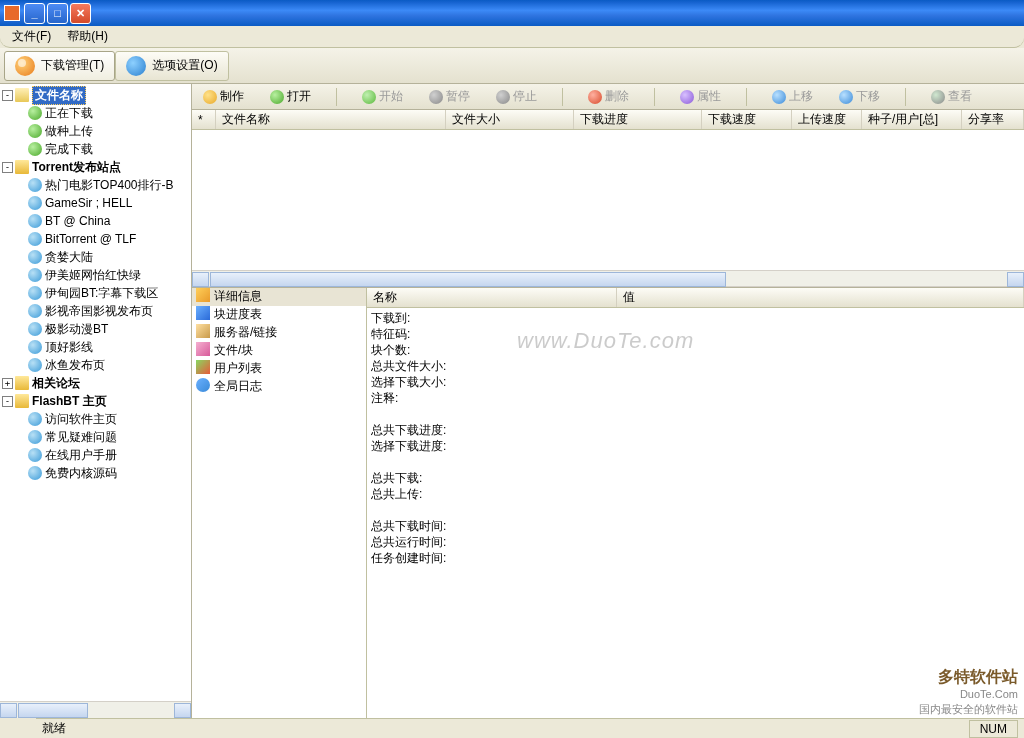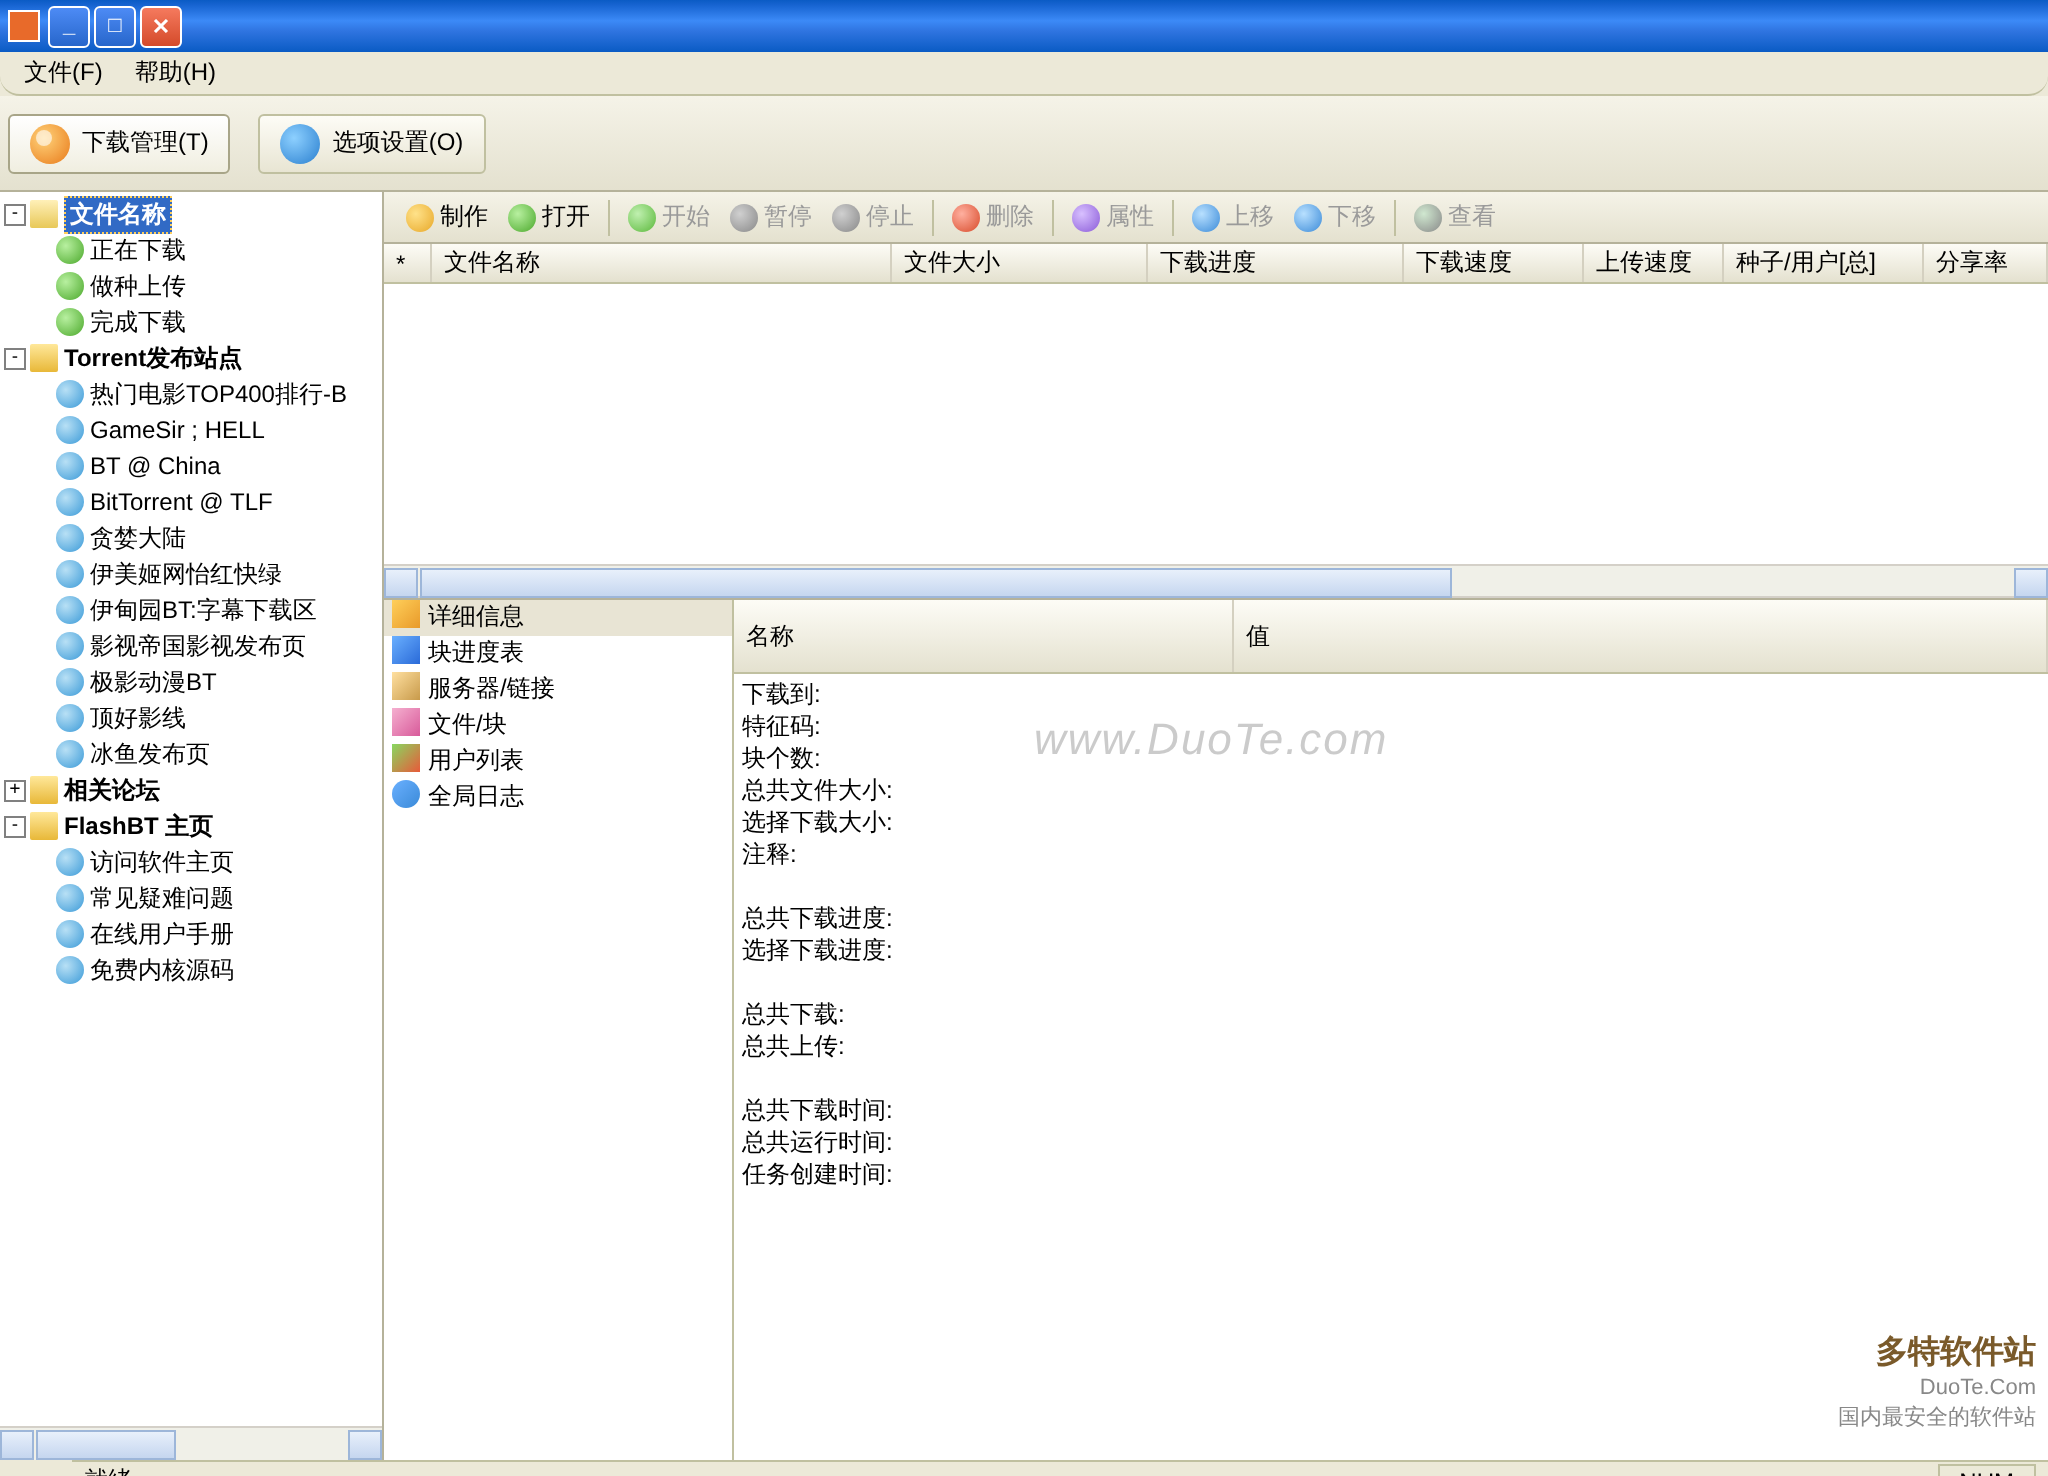--- a/index.html
+++ b/index.html
@@ -12,21 +12,21 @@
 .win-btns { display: flex; gap: 2px; }
 .win-btn { width: 21px; height: 21px; border: 1px solid #fff; border-radius: 3px; display: flex; align-items: center; justify-content: center; font-family: Arial; font-weight: bold; font-size: 11px; color: #fff; }
 .win-btn.min, .win-btn.max { background: linear-gradient(to bottom, #4d8bf5, #2766cb); }
 .win-btn.close { background: linear-gradient(to bottom, #f57a5e, #d44a2a); }
 
 
 .menubar { height: 22px; background: #ece9d8; border-bottom: 1px solid #c0c0a0; display: flex; align-items: center; padding: 0 4px; border-radius: 10px; }
 .menu-item { padding: 2px 8px; cursor: default; }
 
 
-.main-toolbar { height: 48px; background: linear-gradient(to bottom, #f5f3e8, #e4e1cf); border-bottom: 1px solid #b5b29a; display: flex; align-items: center; padding: 2px 4px; gap: 14px; }
+.main-toolbar { height: 36px; background: linear-gradient(to bottom, #f5f3e8, #e4e1cf); border-bottom: 1px solid #b5b29a; display: flex; align-items: center; padding: 2px 4px; gap: 0; }
 .tab-btn { height: 30px; padding: 0 10px; display: flex; align-items: center; gap: 6px; border: 1px solid #c0c0a0; background: linear-gradient(to bottom, #fdfcf6, #e8e5d3); border-radius: 3px; }
 .tab-btn.active { background: linear-gradient(to bottom, #fff, #f0eee0); border-color: #a8a588; }
 .tab-icon { width: 20px; height: 20px; border-radius: 10px; }
 .tab-icon.globe { background: radial-gradient(circle at 35% 35%, #ffd27a, #e87a1a); position: relative; }
 .tab-icon.globe::after { content:""; position:absolute; width:8px; height:8px; border-radius:4px; background: rgba(255,255,255,.6); top:3px; left:3px; }
 .tab-icon.gear { background: radial-gradient(circle at 35% 35%, #8dd0ff, #2a7fcf); }
 
 
 .app-body { display: flex; height: calc(738px - 26px - 22px - 36px - 20px); }
 
@@ -46,21 +46,21 @@
 .tree-label.selected { background: #316ac5; color: #fff; padding: 0 2px; border: 1px dotted #ffcf5b; }
 .tree-hscroll { height: 17px; background: #f0f0e8; border-top: 1px solid #d4d0c8; position: relative; }
 .tree-hscroll::before, .tree-hscroll::after { content:""; position:absolute; width:17px; height:15px; top:1px; background:linear-gradient(to bottom,#e8f0fb,#c5d6ef); border:1px solid #9db6d9; box-sizing:border-box;}
 .tree-hscroll::before{left:0;} .tree-hscroll::after{right:0;}
 .tree-hscroll .thumb{position:absolute; left:18px; top:1px; width:70px; height:15px; background:linear-gradient(to bottom,#e8f0fb,#c5d6ef); border:1px solid #9db6d9; box-sizing:border-box;}
 
 
 .right-pane { flex: 1; display: flex; flex-direction: column; background: #fff; }
 
 
-.action-toolbar { height: 26px; background: linear-gradient(to bottom, #f5f3e8, #e4e1cf); border-bottom: 1px solid #b5b29a; display: flex; align-items: center; padding: 0 6px; gap: 0; }
+.action-toolbar { height: 26px; background: linear-gradient(to bottom, #f5f3e8, #e4e1cf); border-bottom: 1px solid #b5b29a; display: flex; align-items: center; padding: 0 6px; gap: 16px; }
 .act-btn { display: flex; align-items: center; gap: 3px; padding: 2px 5px; }
 .act-btn.disabled { color: #9a9a9a; }
 .act-sep { width: 1px; height: 18px; background: #c0c0a0; margin: 0 4px; }
 .act-ico { width: 14px; height: 14px; border-radius: 7px; flex-shrink:0; }
 .act-ico.make { background: radial-gradient(circle at 35% 35%, #ffe28a, #e8a828); }
 .act-ico.open { background: radial-gradient(circle at 35% 35%, #b8f0a0, #4aa82a); }
 .act-ico.start { background: radial-gradient(circle at 35% 35%, #c0f0b0, #5ab83a); }
 .act-ico.pause { background: radial-gradient(circle at 35% 35%, #d0d0d0, #888); }
 .act-ico.stop { background: radial-gradient(circle at 35% 35%, #d0d0d0, #888); }
 .act-ico.del { background: radial-gradient(circle at 35% 35%, #ffb0a0, #d84a2a); }
@@ -87,21 +87,21 @@
 .detail-tab.selected { background: #e8e4d4; }
 .dt-ico { width: 14px; height: 14px; flex-shrink:0; }
 .dt-ico.i1 { background: linear-gradient(135deg,#ffcf5a,#e89a2a); }
 .dt-ico.i2 { background: linear-gradient(135deg,#6ab0ff,#2a6ad8); }
 .dt-ico.i3 { background: linear-gradient(135deg,#ffe0a0,#c89a4a); }
 .dt-ico.i4 { background: linear-gradient(135deg,#f5b0d0,#d85a9a); }
 .dt-ico.i5 { background: linear-gradient(135deg,#88d860,#e85a3a); }
 .dt-ico.i6 { background: linear-gradient(135deg,#6ab0ff,#3a8ad8); border-radius:7px; }
 
 .detail-right { flex: 1; display: flex; flex-direction: column; position: relative; }
-.detail-header { height: 37px; background: linear-gradient(to bottom, #fdfcf6, #e4e1cf); border-bottom: 1px solid #c0c0a0; display: flex; }
+.detail-header { height: 20px; background: linear-gradient(to bottom, #fdfcf6, #e4e1cf); border-bottom: 1px solid #c0c0a0; display: flex; }
 .detail-body { flex: 1; padding: 2px 4px; background: #fff; position: relative; }
 .detail-row { height: 16px; display: flex; }
 .detail-row .name { width: 250px; }
 
 .watermark { position: absolute; top: 20px; left: 150px; font-family: Arial, sans-serif; font-size: 22px; font-style: italic; color: rgba(140,140,140,.45); pointer-events:none; letter-spacing:1px;}
 .footer-logo { position: absolute; right: 6px; bottom: 22px; text-align: right; font-size: 11px; color: #888; line-height: 1.3; }
 .footer-logo .big { font-size: 16px; color: #7a5a2a; font-weight: bold; }
 
 
 .statusbar { height: 20px; background: #ece9d8; border-top: 1px solid #c0c0a0; display: flex; align-items: center; padding: 0 6px; font-size: 12px; margin-left: 36px; }

